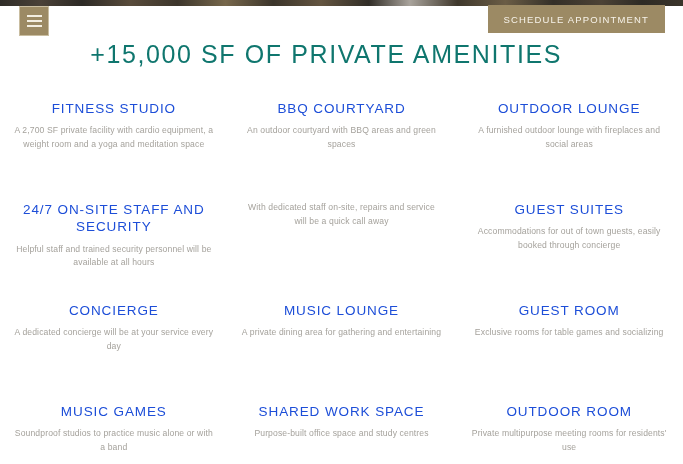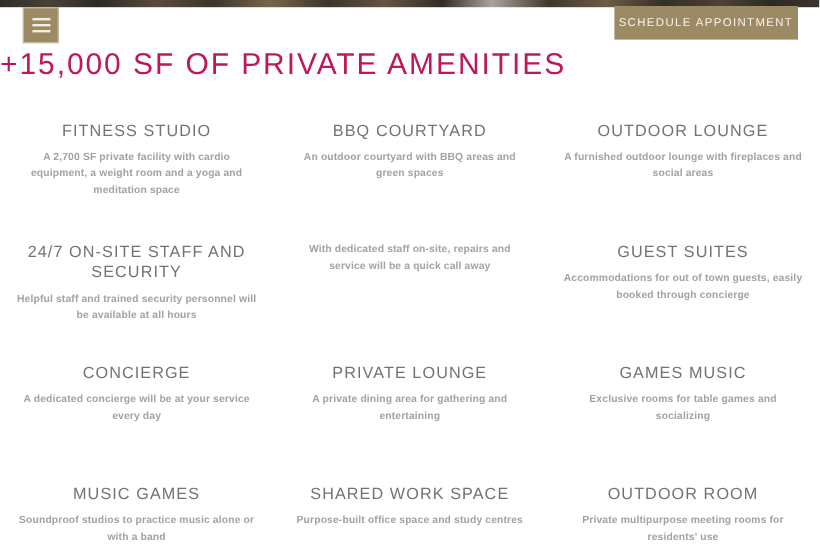--- a/index.html
+++ b/index.html
@@ -71,44 +71,44 @@
     width: 15px;
     height: 2px;
     background: #f3eee1;
   }
 
   .schedule-button {
     position: absolute;
     right: 18px;
     top: 5px;
     height: 28px;
-    padding: 0 4px;
+    padding: 0 16px;
     background: #9c8a64;
     color: #f7f3ea;
     border: none;
     display: flex;
     align-items: center;
     justify-content: center;
     font-size: 9.5px;
     letter-spacing: 1.15px;
     font-family: "Liberation Sans", sans-serif;
     cursor: pointer;
     white-space: nowrap;
   }
 
   
   .section-title {
     position: absolute;
     top: 40px;
     left: 0;
     width: 562px;
-    text-align: left;
+    text-align: right;
     font-size: 25px;
     letter-spacing: 1.6px;
-    color: #be185d;
+    color: #0f766e;
     font-weight: 400;
     font-family: "Liberation Sans", sans-serif;
     white-space: nowrap;
   }
 
   
   .amenities-grid {
     position: absolute;
     top: 100px;
     left: 0;
@@ -122,35 +122,34 @@
 
   .amenity-card {
     padding: 0 14px;
     box-sizing: border-box;
     text-align: center;
   }
 
   .amenity-title {
     font-size: 13.5px;
     letter-spacing: 0.9px;
-    color: #737373;
+    color: #1d4ed8;
     font-weight: 400;
     line-height: 1.28;
     margin: 0 0 7px 0;
     font-family: "Liberation Sans", sans-serif;
   }
 
   .amenity-desc {
     font-size: 8.6px;
     line-height: 1.62;
     color: #a5a29c;
     margin: 0;
     letter-spacing: 0.12px;
     font-family: "Liberation Sans", sans-serif;
-    font-weight: bold;
   }
 </style>
 </head>
 <body>
 
 <div class="page">
 
   <div class="hero-strip"></div>
 
   <div class="site-header">
@@ -194,26 +193,26 @@
       <div class="amenity-title">GUEST SUITES</div>
       <div class="amenity-desc">Accommodations for out of town guests, easily booked through concierge</div>
     </div>
 
     <div class="amenity-card">
       <div class="amenity-title">CONCIERGE</div>
       <div class="amenity-desc">A dedicated concierge will be at your service every day</div>
     </div>
 
     <div class="amenity-card">
-      <div class="amenity-title">PRIVATE LOUNGE</div>
+      <div class="amenity-title">MUSIC LOUNGE</div>
       <div class="amenity-desc">A private dining area for gathering and entertaining</div>
     </div>
 
     <div class="amenity-card">
-      <div class="amenity-title">GAMES MUSIC</div>
+      <div class="amenity-title">GUEST ROOM</div>
       <div class="amenity-desc">Exclusive rooms for table games and socializing</div>
     </div>
 
     <div class="amenity-card">
       <div class="amenity-title">MUSIC GAMES</div>
       <div class="amenity-desc">Soundproof studios to practice music alone or with a band</div>
     </div>
 
     <div class="amenity-card">
       <div class="amenity-title">SHARED WORK SPACE</div>

